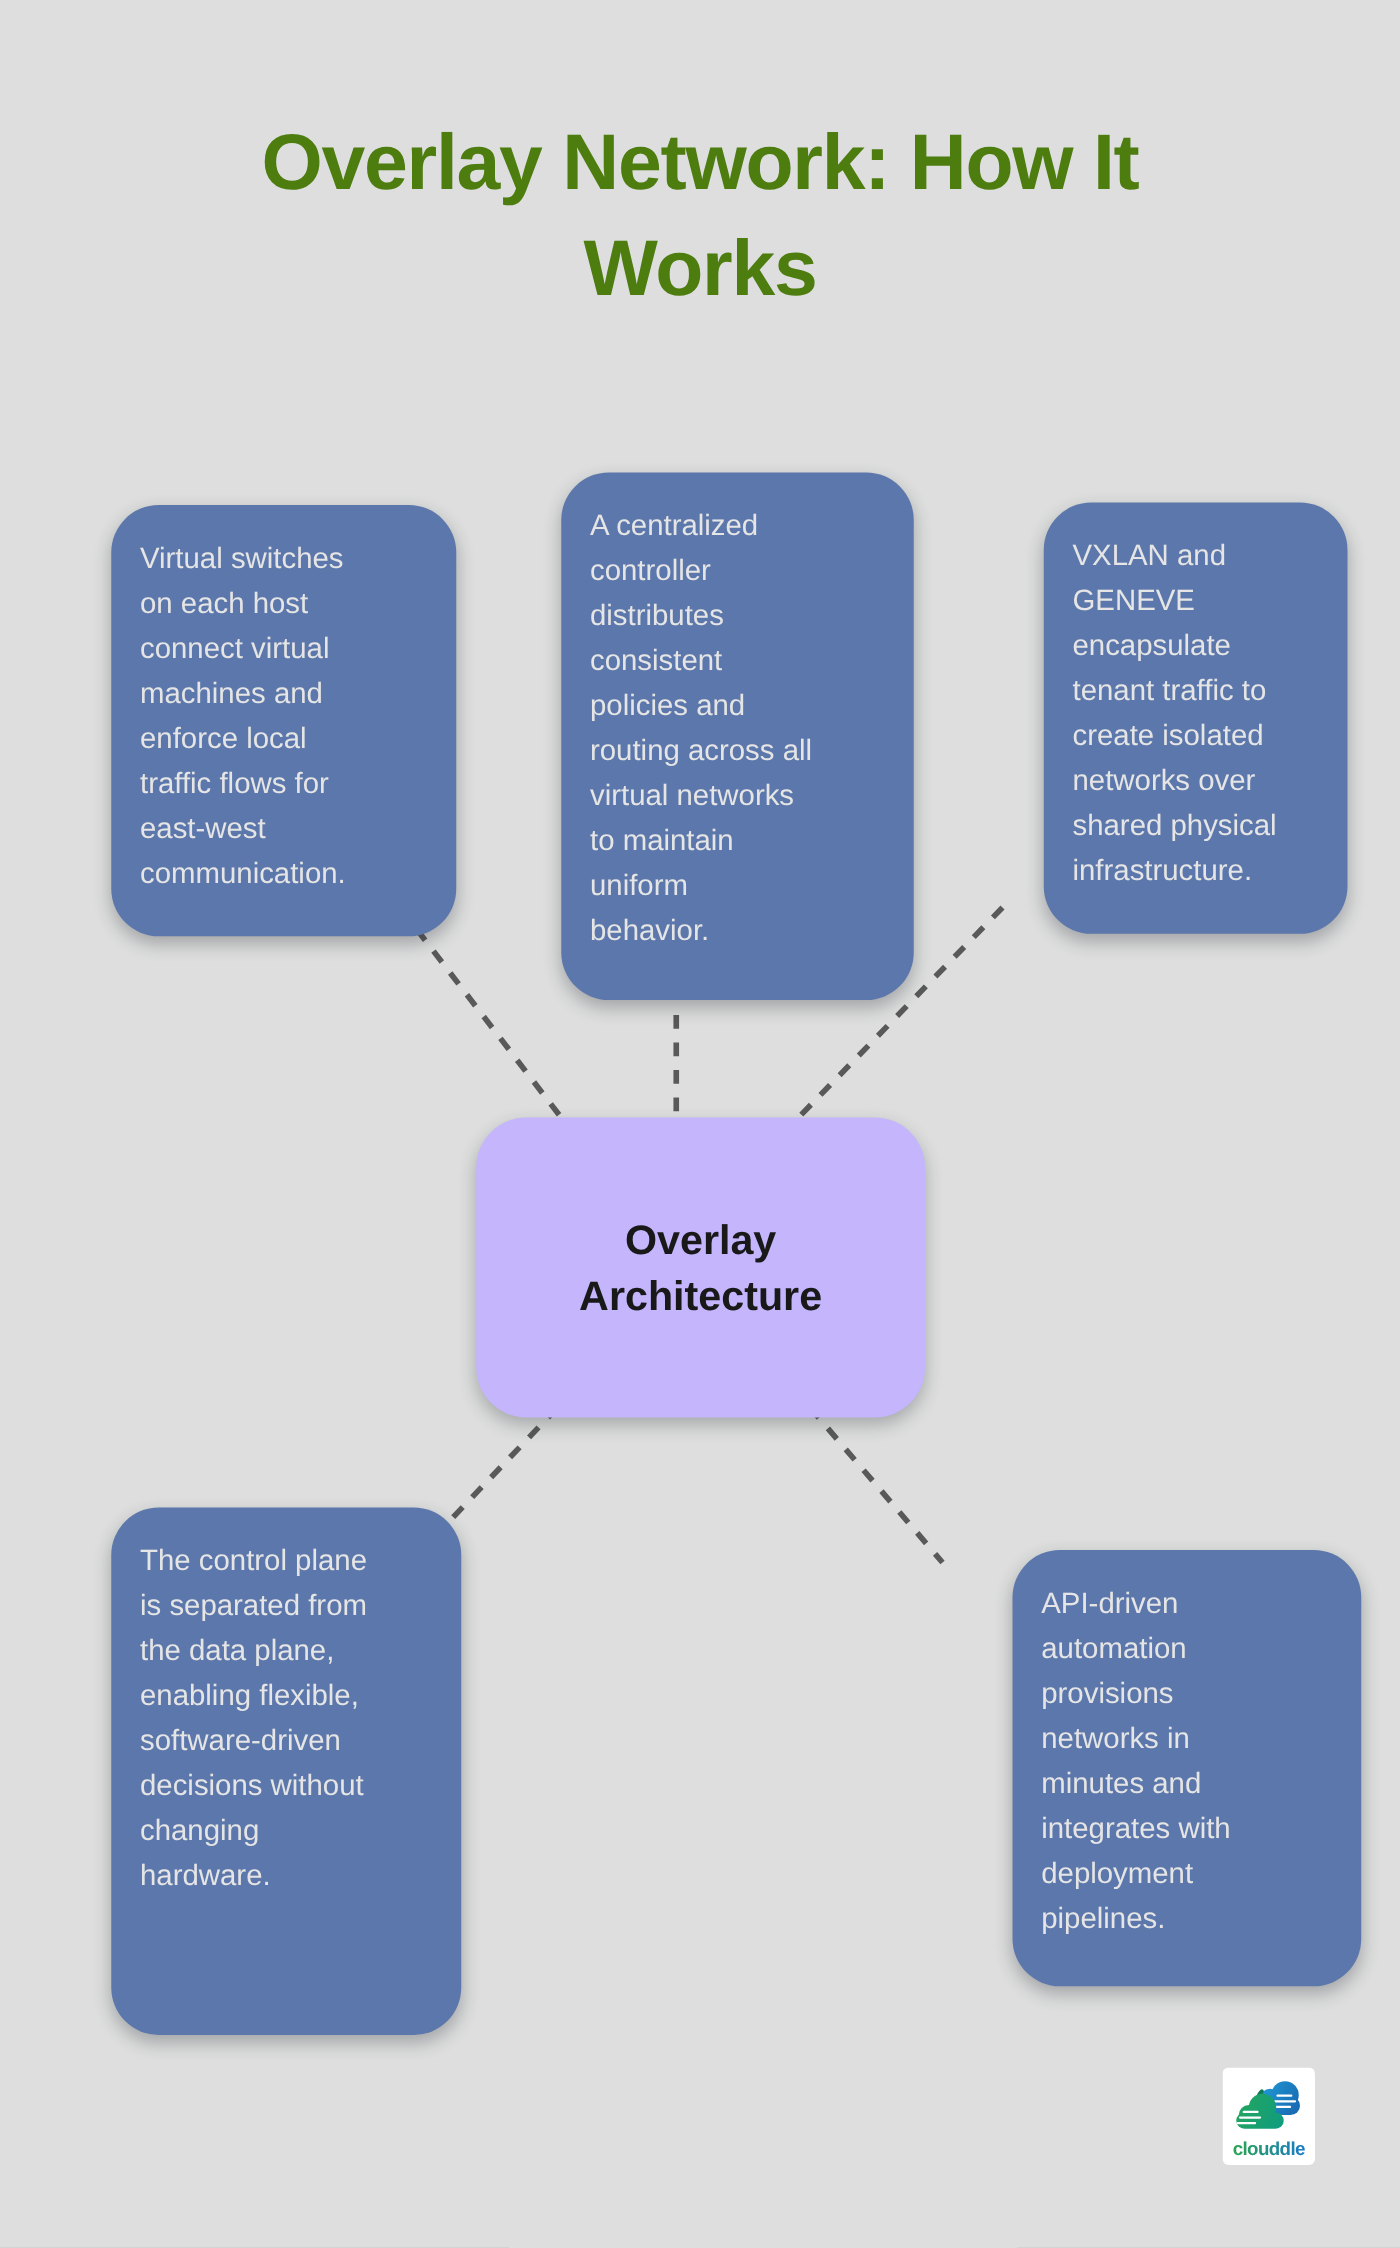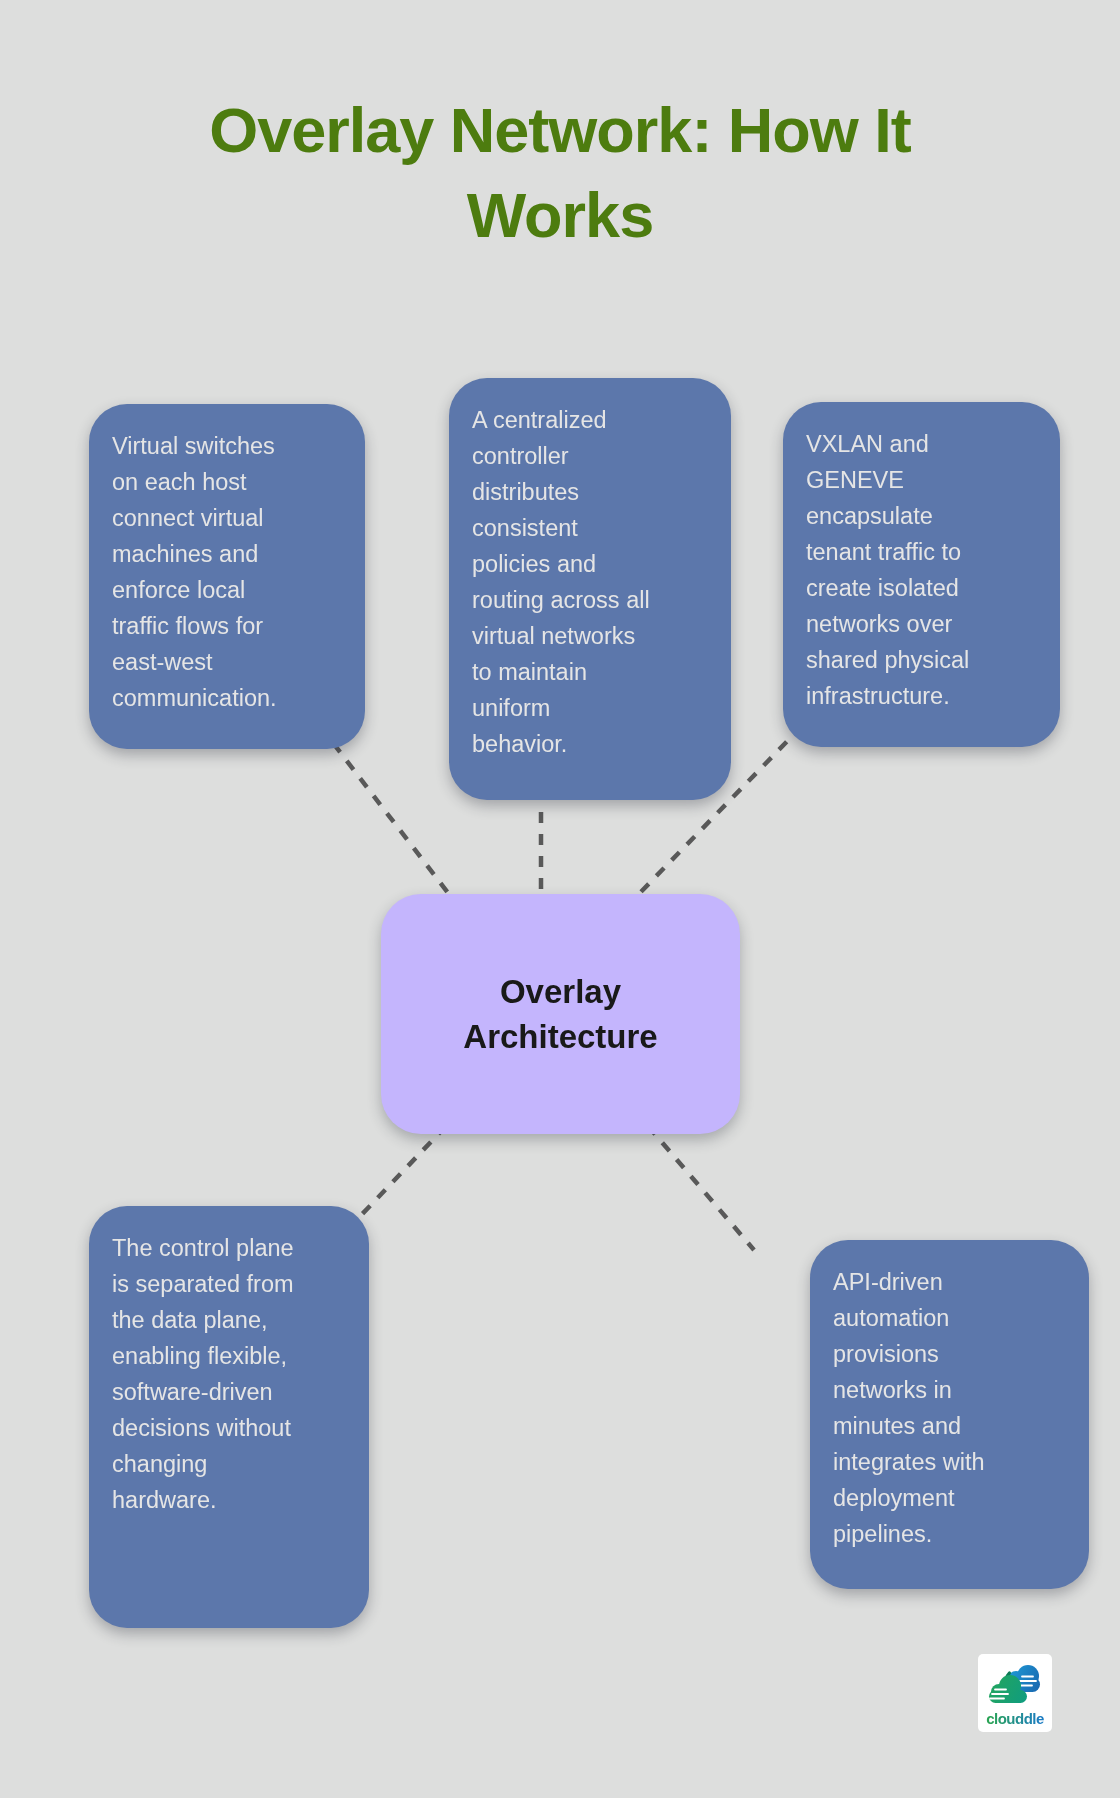--- a/index.html
+++ b/index.html
@@ -35,21 +35,21 @@
     border-radius:38px;
     padding:24px 20px 20px 23px;
     font-size:23.5px;
     line-height:36px;
     white-space:pre-line;
     box-shadow:0 6px 14px rgba(40,45,55,0.32);
     margin-left:26px;
   }
   .node-tl{left:63px;top:404px;width:276px;height:345px;}
   .node-tm{left:423px;top:378px;width:282px;height:422px;}
-  .node-tr{left:757px;top:402px;width:277px;height:345px;}
+  .node-tr{left:809px;top:402px;width:243px;height:345px;}
   .node-bl{left:63px;top:1206px;width:280px;height:422px;}
   .node-br{left:784px;top:1240px;width:279px;height:349px;}
   .center-node{
     position:absolute;
     z-index:1;
     left:381px;top:894px;width:359px;height:240px;
     background:#c4b5fd;
     border-radius:40px;
     box-shadow:0 6px 14px rgba(40,45,55,0.30);
     display:flex;align-items:center;justify-content:center;

